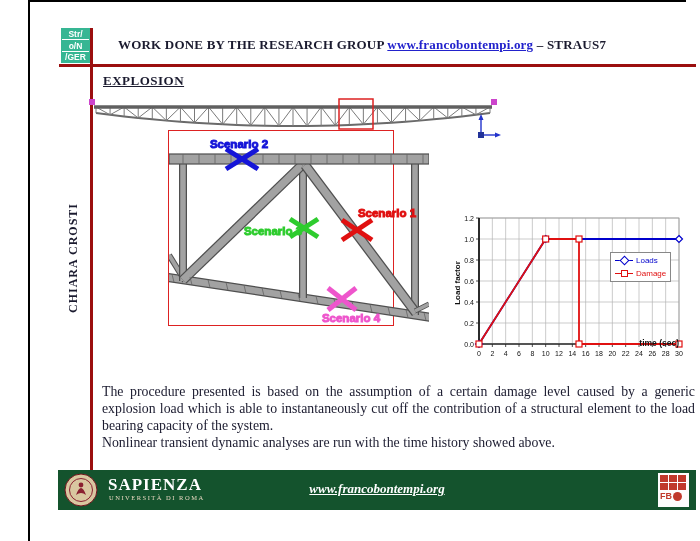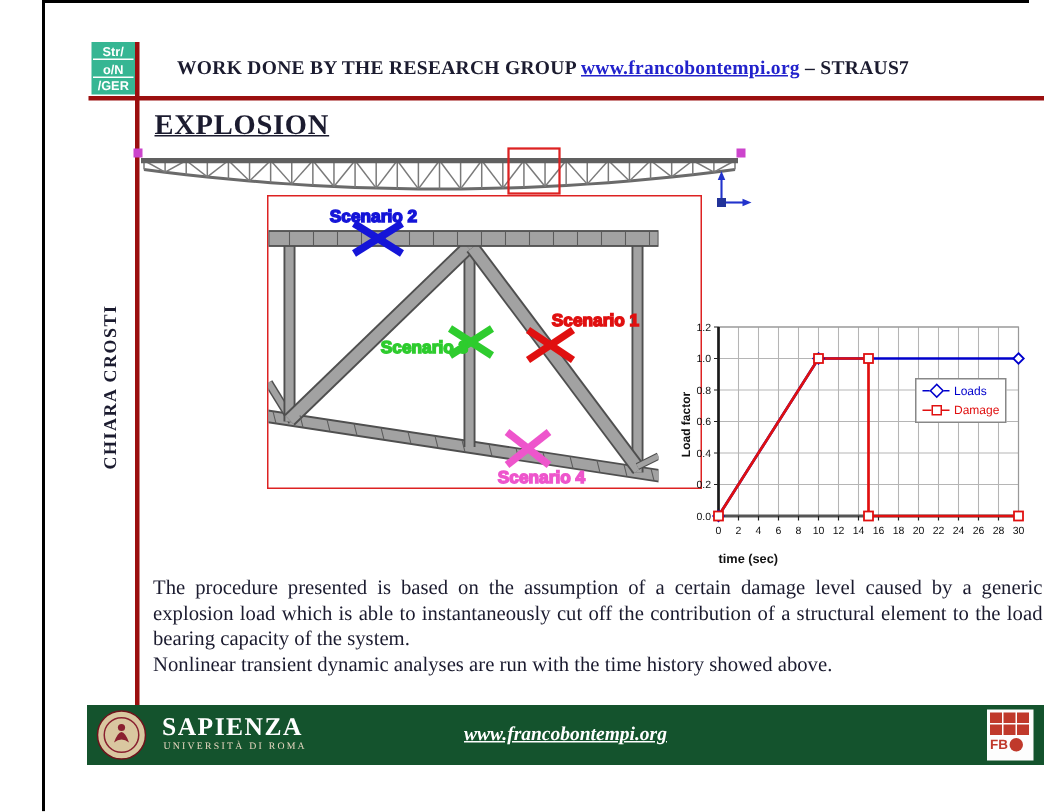--- a/index.html
+++ b/index.html
@@ -16,54 +16,54 @@
               line-height:10px; text-align:center; border-bottom:1px solid #fff; }
   .logo-row:last-child { border-bottom:none; }
 
   .vline { position:absolute; left:62px; top:28px; width:3px; height:442px; background:#9b0f0f; }
   .hline { position:absolute; left:31px; top:64px; width:637px; height:3px; background:#9b0f0f; }
 
   .title { position:absolute; left:90px; top:37px; width:580px; font-weight:bold; font-size:13px;
            color:#1b1b2f; letter-spacing:0.2px; }
   .title a, .f-link { color:#2222cc; text-decoration:underline; cursor:pointer; }
 
-  .heading { position:absolute; left:75px; top:73px; font-weight:bold; font-size:19px; color:#1b1b2f;
+  .heading { position:absolute; left:75px; top:73px; font-weight:bold; font-size:13px; color:#1b1b2f;
              text-decoration:underline; letter-spacing:0.5px; }
 
   
   .author { position:absolute; left:38px; top:338px; width:160px; font-weight:bold; font-size:12px;
             color:#1b1b2f; letter-spacing:1px; transform:rotate(-90deg); transform-origin:0 0;
             text-align:center; }
 
   
   .bridge { position:absolute; left:60px; top:90px; }
   .triad  { position:absolute; left:444px; top:112px; }
 
-  .detail-box { position:absolute; left:150px; top:130px; width:290px; height:196px;
+  .detail-box { position:absolute; left:140px; top:130px; width:226px; height:196px;
                 border:1.2px solid #dd2222; background:#fff; }
   .detail-box svg { position:absolute; left:0; top:0; }
   .member-o { stroke:#4f4f4f; fill:none; }
   .member-i { stroke:#a2a2a2; fill:none; }
   .tickline { stroke:#5a5a5a; stroke-width:0.7; }
   .scn-label { font-family:"Liberation Sans", sans-serif; font-weight:bold; font-size:11.5px; }
   .s1 { fill:#e01010; stroke:#e01010; }
   .s2 { fill:#1515d8; stroke:#1515d8; }
   .s3 { fill:#2ecc2e; stroke:#2ecc2e; }
   .s4 { fill:#ee55cc; stroke:#ee55cc; }
   .xmark line { stroke-width:5; fill:none; }
 
   
   .chart { position:absolute; left:425px; top:203px; width:270px; height:172px;
            font-family:"Liberation Sans", sans-serif; }
   .chart svg { position:absolute; left:0; top:0; }
   .chart svg text { font-family:"Liberation Sans", sans-serif; }
   .ylabel { position:absolute; left:0px; top:130px; width:100px; font-size:8px; font-weight:bold;
             color:#111; text-align:center; transform:rotate(-90deg); transform-origin:0 0; }
-  .xlabel { position:absolute; left:26px; top:164px; width:200px; font-size:8.5px; font-weight:bold;
-            color:#111; text-align:left; }
+  .xlabel { position:absolute; left:26px; top:135px; width:200px; font-size:8.5px; font-weight:bold;
+            color:#111; text-align:right; }
   .legend { position:absolute; left:157px; top:49px; background:#fff; border:1px solid #888;
             padding:3px 4px; display:flex; flex-direction:column; gap:4px; }
   .lg-row { display:flex; align-items:center; gap:3px; font-size:8px; color:#222; }
   .lg-key { position:relative; width:18px; height:8px; display:inline-block; }
   .lg-key::before { content:''; position:absolute; left:0; top:3px; width:18px; height:1.6px; background:currentColor; }
   .lg-key::after  { content:''; position:absolute; left:6px; top:0.5px; width:5px; height:5px;
                     background:#fff; border:1.2px solid currentColor; }
   .lg-key.diamond::after { transform:rotate(45deg); }
 
   

